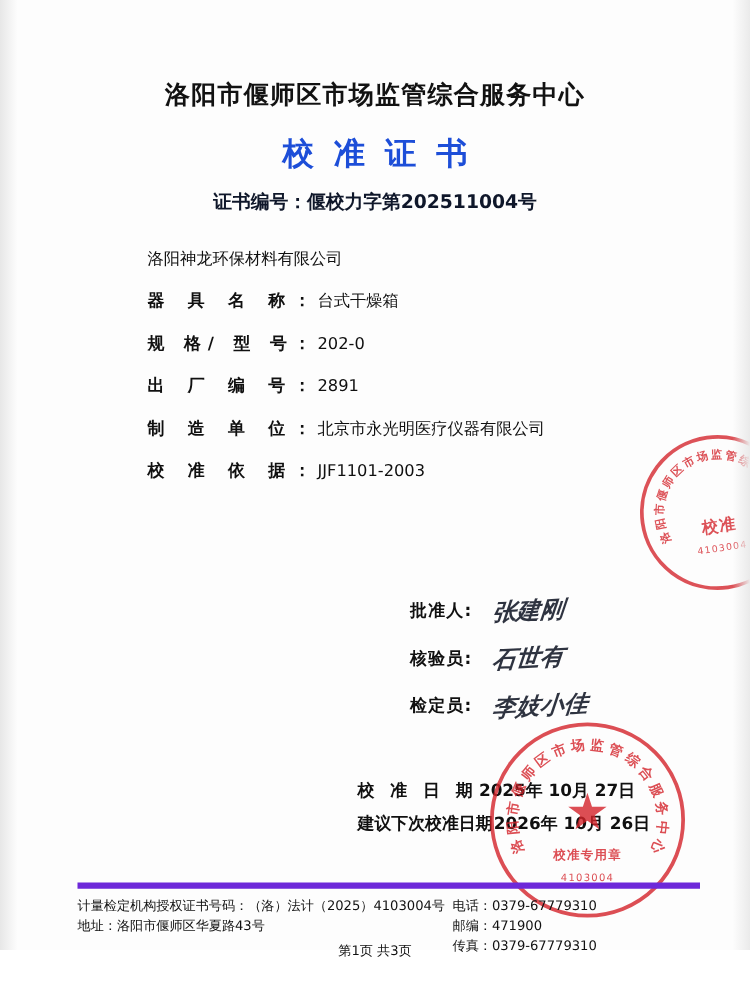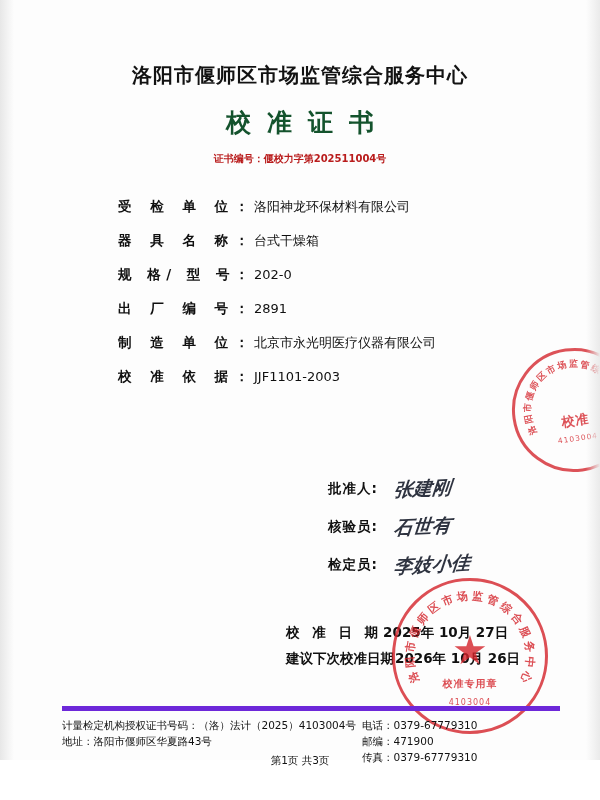--- a/index.html
+++ b/index.html
@@ -53,31 +53,31 @@
   .doc-title {
     position: absolute;
     top: 106px;
     left: 0;
     width: 600px;
     text-align: center;
     font-size: 25px;
     font-weight: bold;
     letter-spacing: 16px;
     text-indent: 16px;
-    color: #14532d;
+    color: #1d4ed8;
   }
   .cert-no {
     position: absolute;
     top: 152px;
     left: 0;
     width: 600px;
     text-align: center;
-    font-size: 10px;
-    font-weight: bold;
-    color: #b91c1c;
+    font-size: 15px;
+    font-weight: bold;
+    color: #0f172a;
   }
 
   .fields {
     position: absolute;
     top: 198px;
     left: 118px;
     width: 400px;
   }
   .field-row {
     display: flex;
@@ -258,21 +258,20 @@
 <body>
 
 <div class="page">
 
   <div class="org-title">洛阳市偃师区市场监管综合服务中心</div>
   <div class="doc-title">校准证书</div>
   <div class="cert-no">证书编号：偃校力字第202511004号</div>
 
   <div class="fields">
     <div class="field-row">
-      <div class="field-label sp1">受 检 单 位：</div>
       <div class="field-value">洛阳神龙环保材料有限公司</div>
     </div>
     <div class="field-row">
       <div class="field-label sp1">器 具 名 称：</div>
       <div class="field-value">台式干燥箱</div>
     </div>
     <div class="field-row">
       <div class="field-label sp2">规 格/ 型 号：</div>
       <div class="field-value">202-0</div>
     </div>

